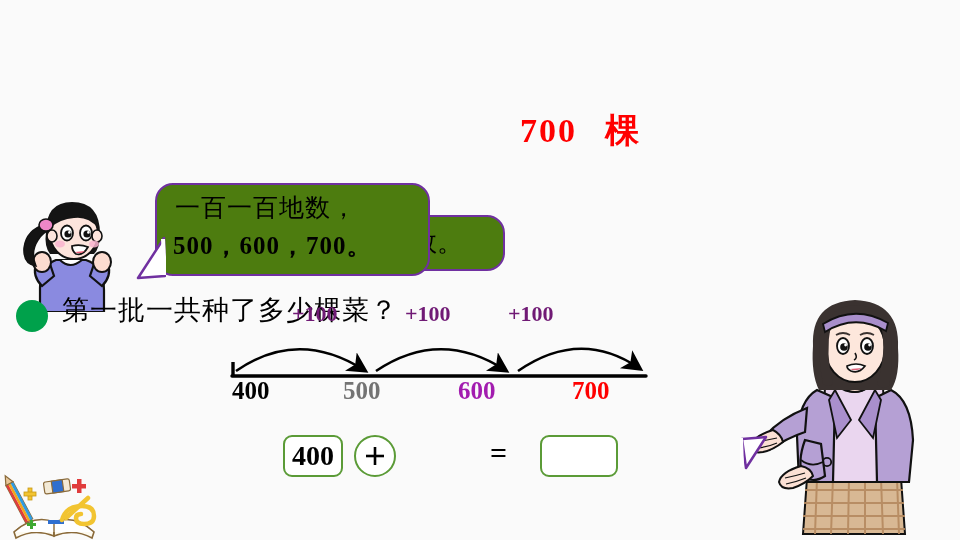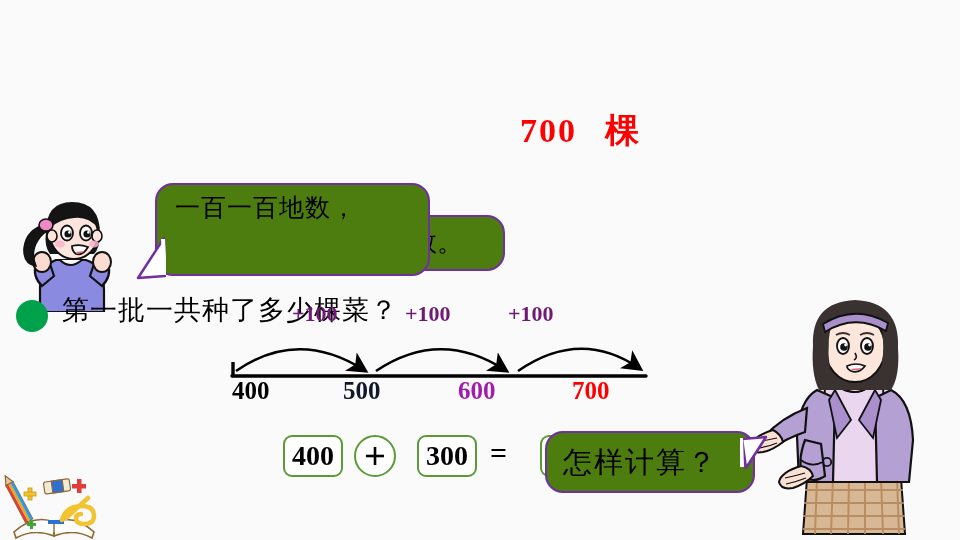--- a/index.html
+++ b/index.html
@@ -150,21 +150,21 @@
     left: 228px;
     top: 326px;
   }
   .tick-label {
     top: 377px;
     font-size: 25px;
     font-weight: bold;
     white-space: nowrap;
   }
   #tick-400 { left: 232px; color: #000000; }
-  #tick-500 { left: 343px; color: #0f172a; }
+  #tick-500 { left: 343px; color: #737373; }
   #tick-600 { left: 458px; color: #a21caf; }
   #tick-700 { left: 572px; color: #ff0000; }
 
   
   .eq-box {
     background: #ffffff;
     border: 2.5px solid #5b9b37;
     border-radius: 9px;
     box-sizing: border-box;
     display: flex;
@@ -261,20 +261,21 @@
       <path d="M65 60 Q70 63 75 59" fill="#f0607a" stroke="none"></path>
     </svg>
   </div>
 
   <div class="abs bubble" id="bubble-count-back">
     <span class="bubble-text">数。</span>
   </div>
 
   <div class="abs bubble" id="bubble-count-front">
     <span class="bubble-text line1">一百一百地数，</span>
+    <span class="bubble-text line2">500，600，700。</span>
   </div>
   <div class="abs" id="bubble-count-tail">
     <svg width="30" height="46" viewBox="0 0 30 46">
       <path d="M28 2 L2 42 L29 40 Z" fill="#ffffff" stroke="#7030a0" stroke-width="2.5" stroke-linejoin="round"></path>
       <path d="M27 3 L29 39" stroke="#ffffff" stroke-width="4"></path>
     </svg>
   </div>
 
   <div class="abs" id="green-bullet"></div>
 
@@ -309,27 +310,23 @@
   <div class="abs tick-label" id="tick-600">600</div>
   <div class="abs tick-label" id="tick-700">700</div>
 
   <div class="abs eq-box" id="eq-addend-1">400</div>
   <div class="abs" id="eq-plus">
     <svg width="24" height="24" viewBox="0 0 24 24">
       <line x1="12" y1="3" x2="12" y2="21" stroke="#000" stroke-width="2.6"></line>
       <line x1="3" y1="12" x2="21" y2="12" stroke="#000" stroke-width="2.6"></line>
     </svg>
   </div>
-  <div class="abs eq-box" id="eq-addend-2">300</div>
   <div class="abs" id="eq-equals">=</div>
   <div class="abs eq-box" id="eq-answer"></div>
 
-  <div class="abs bubble" id="bubble-how">
-    <span class="bubble-text">怎样计算？</span>
-  </div>
   <div class="abs" id="bubble-how-tail">
     <svg width="28" height="36" viewBox="0 0 28 36">
       <path d="M2 4 L26 2 L6 33 Z" fill="#ffffff" stroke="#7030a0" stroke-width="2.5" stroke-linejoin="round"></path>
       <path d="M1 3 L2 32" stroke="#ffffff" stroke-width="4"></path>
     </svg>
   </div>
 
   <div class="abs" id="teacher-figure">
     <svg width="200" height="250" viewBox="0 0 200 250">
 

